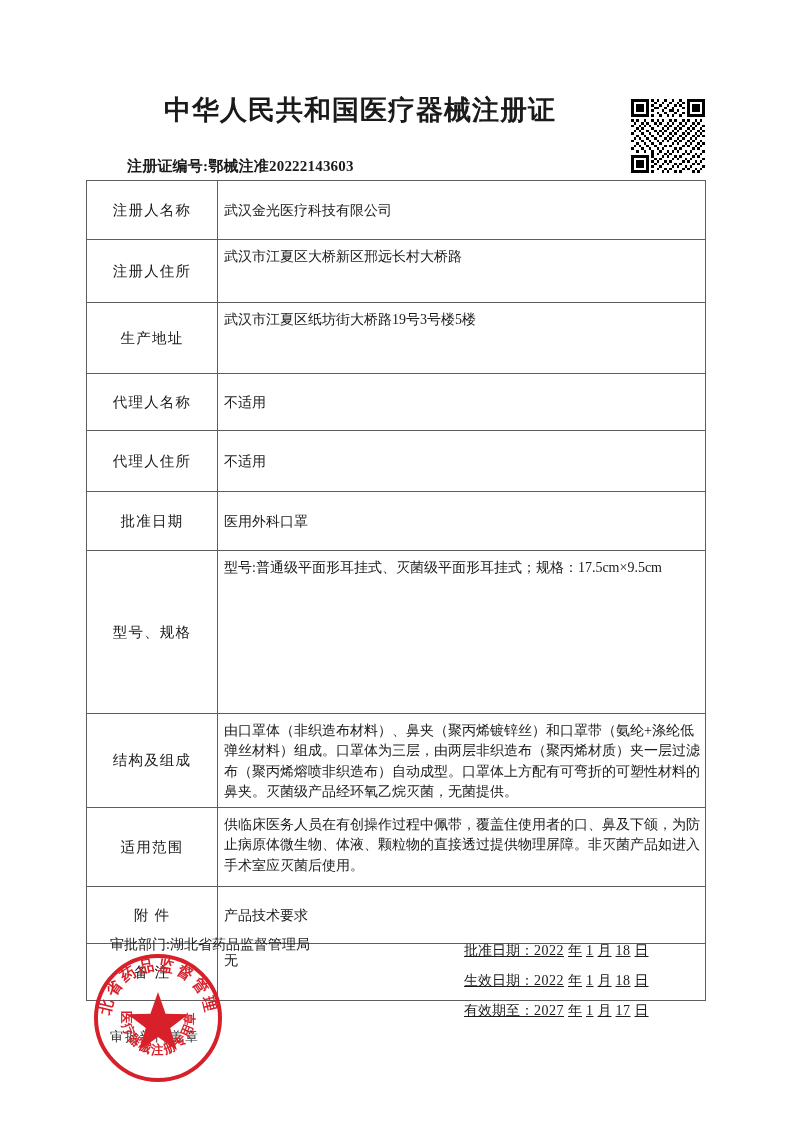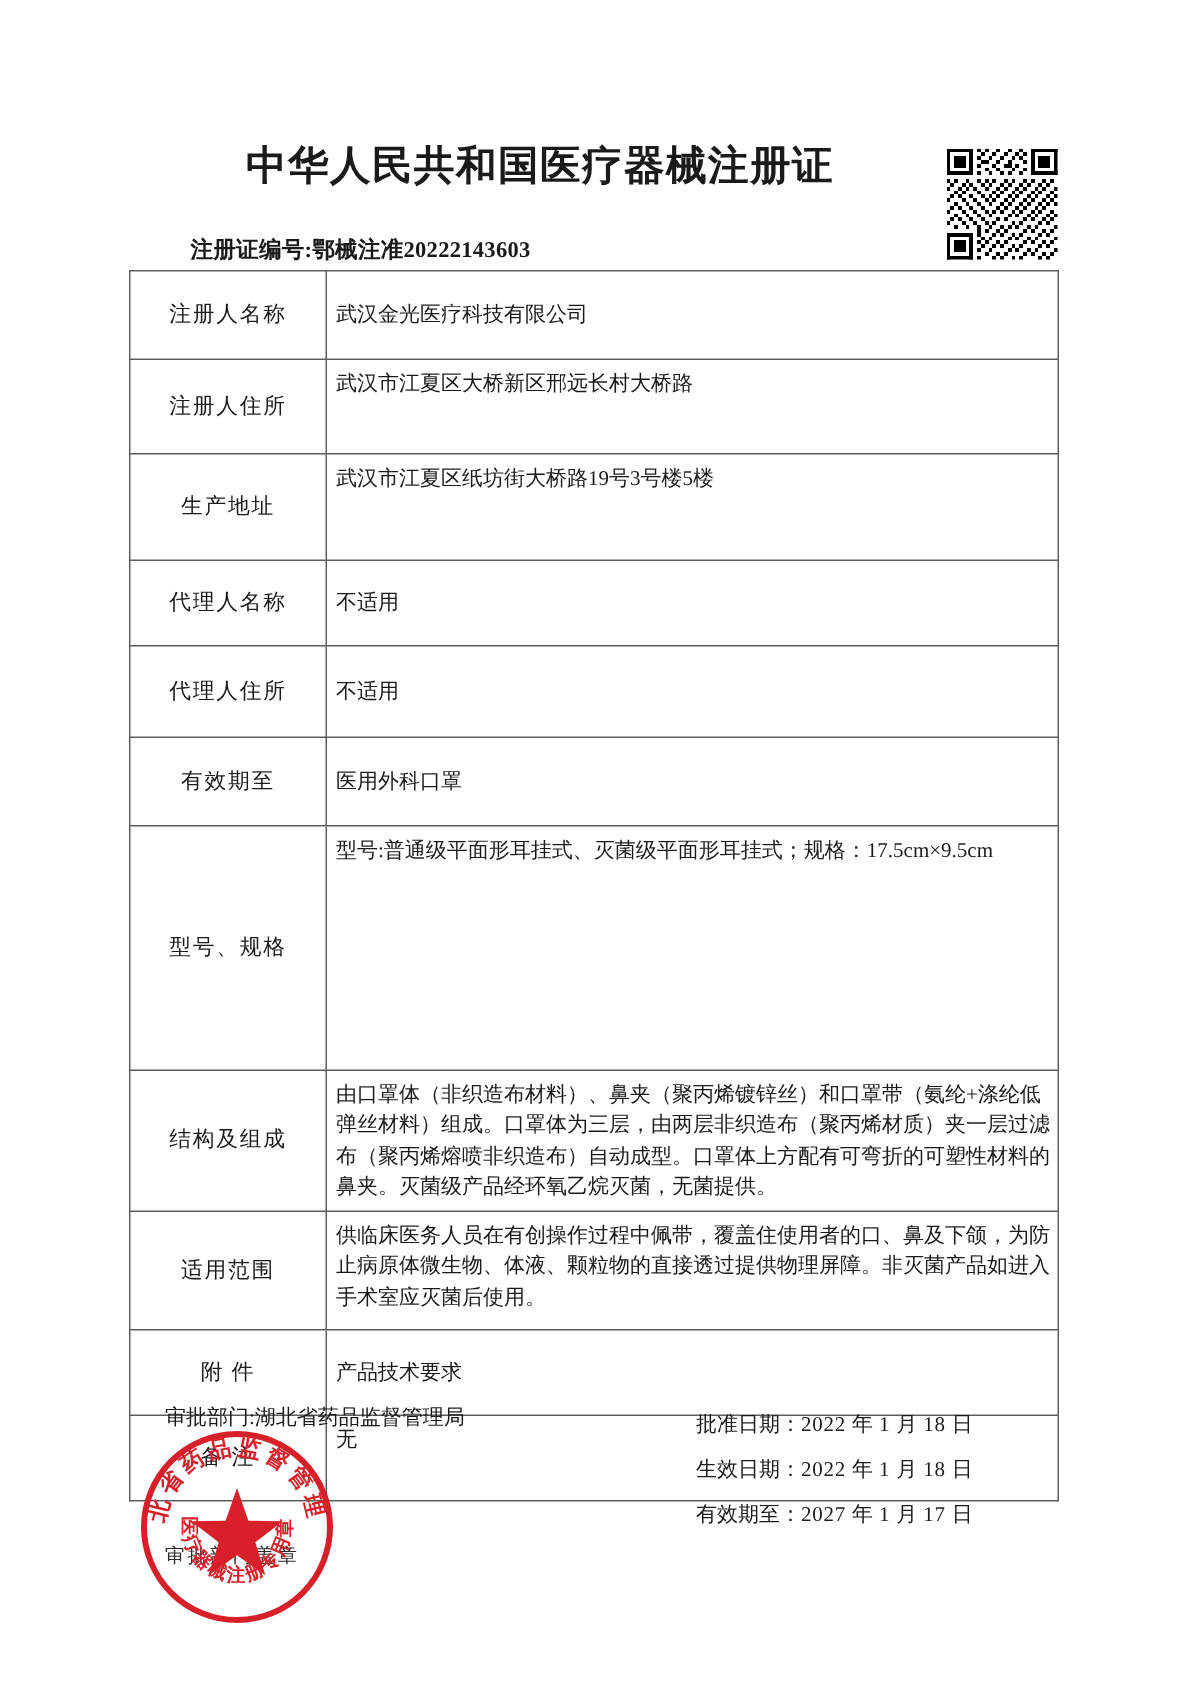--- a/index.html
+++ b/index.html
@@ -109,21 +109,21 @@
     white-space: nowrap;
   }
   .dates {
     position: absolute;
     left: 378px;
     top: 0px;
     font-size: 14px;
     line-height: 30px;
     white-space: nowrap;
   }
-  .date-row { display: block; }
+  .date-row { display: block; text-decoration: underline; }
   .date-num { letter-spacing: 0.5px; }
   .date-sep { padding: 0 4px; }
 
   
   .seal {
     position: absolute;
     left: 92px;
     top: 952px;
     width: 132px;
     height: 132px;
@@ -417,21 +417,21 @@
       </tr>
       <tr>
         <td class="label">代理人名称</td>
         <td class="value mid" style="height:44px;">不适用</td>
       </tr>
       <tr>
         <td class="label">代理人住所</td>
         <td class="value mid" style="height:48px;">不适用</td>
       </tr>
       <tr>
-        <td class="label">有效期至</td>
+        <td class="label">批准日期</td>
         <td class="value mid" style="height:46px;">医用外科口罩</td>
       </tr>
       <tr>
         <td class="label">型号、规格</td>
         <td class="value" style="height:150px;">型号:普通级平面形耳挂式、灭菌级平面形耳挂式；规格：17.5cm×9.5cm</td>
       </tr>
       <tr>
         <td class="label">结构及组成</td>
         <td class="value" style="height:78px;">由口罩体（非织造布材料）、鼻夹（聚丙烯镀锌丝）和口罩带（氨纶+涤纶低弹丝材料）组成。口罩体为三层，由两层非织造布（聚丙烯材质）夹一层过滤布（聚丙烯熔喷非织造布）自动成型。口罩体上方配有可弯折的可塑性材料的鼻夹。灭菌级产品经环氧乙烷灭菌，无菌提供。</td>
       </tr>

